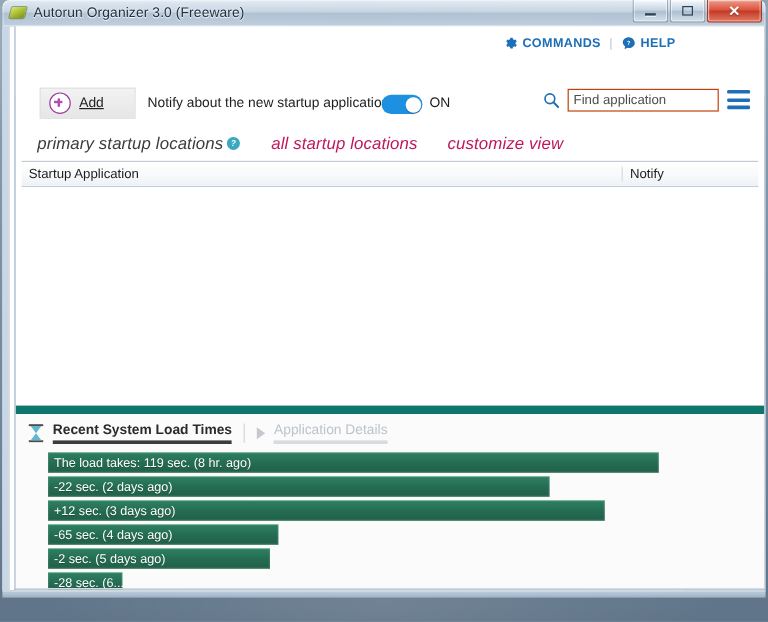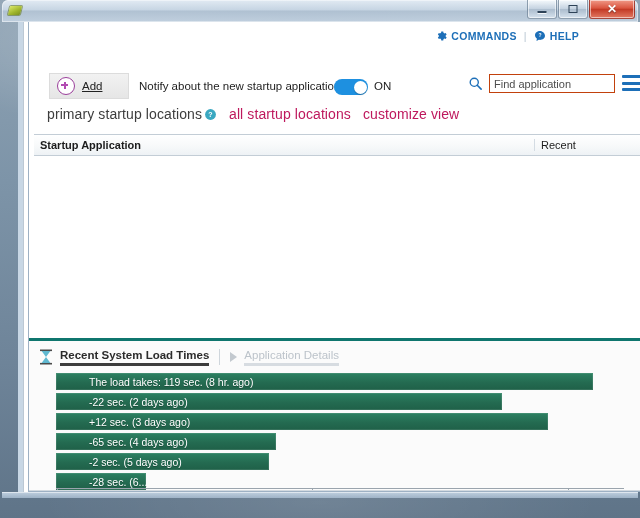--- a/index.html
+++ b/index.html
@@ -105,21 +105,21 @@
     background: linear-gradient(180deg, #f09a88 0%, #da5540 45%, #c33a26 52%, #e27a63 100%);
   }
   .wbtn .g { position: absolute; left: 50%; top: 50%; transform: translate(-50%,-50%); }
   .g.min { width: 9px; height: 2px; background: #2d4257; box-shadow: 0 1px 0 rgba(255,255,255,.8); margin-top: 3px;}
   .g.max { width: 9px; height: 8px; border: 1.5px solid #2d4257; box-sizing: border-box; }
   .g.cls { color: #fff; font-size: 12px; font-weight: bold; line-height: 1; text-shadow: 0 1px 1px rgba(0,0,0,.4); }
 
   
   .client {
     position: absolute;
-    left: 16px; top: 22px;
+    left: 0; top: 22px;
     width: 566px;
     height: 470px;
     background: #ffffff;
     box-sizing: border-box;
     border-left: 5px solid rgba(190,208,224,.85);
     border-right: 5px solid rgba(190,208,224,.85);
     box-shadow: inset 1px 0 0 rgba(120,145,170,.5), inset -1px 0 0 rgba(120,145,170,.5);
   }
   .inner {
     position: absolute;
@@ -246,24 +246,25 @@
     cursor: pointer;
   }
   .hamburger span { display: block; height: 3px; background: #1d6fb8; border-radius: 1px; }
 
   
   .tabs {
     position: absolute;
     left: 0; top: 84px;
     width: 624px; height: 26px;
     display: flex;
-    align-items: flex-start;
+    align-items: center;
     padding-left: 18px;
     box-sizing: border-box;
-    gap: 0;
+    gap: 13px;
+    font-style: italic;
   }
   .tab {
     font-size: 14px;
     color: #3d3d3d;
     letter-spacing: .1px;
     white-space: nowrap;
     cursor: pointer;
   }
   .tab.dim { color: #be185d; margin-left: 12px; }
   .qmark {
@@ -280,37 +281,37 @@
     width: 614px; height: 22px;
     background: linear-gradient(180deg, #ffffff 0%, #f7f9fa 55%, #eef2f5 100%);
     border-top: 1px solid #c3cdd6;
     border-bottom: 1px solid #c3cdd6;
     box-sizing: border-box;
     display: flex;
     align-items: center;
     font-size: 11px;
     color: #1c1c1c;
   }
-  .col1 { width: 500px; padding-left: 6px; box-sizing: border-box; font-weight: bold; }
+  .col1 { width: 500px; padding-left: 6px; box-sizing: border-box; }
   .col2 { width: 113px; padding-left: 6px; box-sizing: border-box; border-left: 1px solid #d4dce3; }
 
   .listbody {
     position: absolute;
     left: 5px; top: 134px;
     width: 614px; height: 180px;
     background: #fff;
   }
 
   
   .dock {
     position: absolute;
     left: 0; top: 316px;
     width: 624px; height: 152px;
     background: #fbfbfb;
-    border-top: 3px solid #0f766e;
+    border-top: 7px solid #0f766e;
     box-sizing: border-box;
   }
   .docktabs {
     position: absolute;
     left: 0; top: 4px;
     width: 624px; height: 24px;
     display: flex;
     align-items: center;
     padding-left: 10px;
     box-sizing: border-box;
@@ -352,21 +353,20 @@
     width: 568px; height: 110px;
   }
   .bar {
     position: absolute;
     height: 17px;
     background: linear-gradient(180deg, #2d8162 0%, #246b51 55%, #1f6048 100%);
     box-shadow: inset 0 0 0 1px rgba(255,255,255,.10);
     display: flex;
     align-items: center;
     cursor: default;
-    padding-left: 28px;
   }
   .bar span {
     color: #fff;
     font-size: 10.5px;
     padding-left: 5px;
     white-space: nowrap;
     text-shadow: 0 1px 0 rgba(0,0,0,.25);
   }
   .axis {
     position: absolute;
@@ -412,20 +412,21 @@
 <body>
 
 <div id="desktop"></div>
 
 <div id="window">
 
   <div class="titlebar">
     <div class="title-icon">
         <i></i>
       </div>
+    <div class="title-text">Autorun Organizer 3.0 (Freeware)</div>
     <div class="winbtns">
       <div class="wbtn">
           <span class="g min"></span>
         </div>
       <div class="wbtn">
           <span class="g max"></span>
         </div>
       <div class="wbtn close">
           <span class="g cls">✕</span>
         </div>
@@ -493,21 +494,21 @@
                 <circle cx="12" cy="12" r="10" fill="#3aa8c1"></circle>
                 <text x="12" y="16.5" font-size="13" font-family="Liberation Sans, sans-serif" font-weight="bold" fill="#ffffff" text-anchor="middle">?</text>
               </svg></span>
         </div>
         <div class="tab dim">all startup locations</div>
         <div class="tab dim">customize view</div>
       </div>
 
       <div class="listhdr">
         <div class="col1">Startup Application</div>
-        <div class="col2">Recent</div>
+        <div class="col2">Notify</div>
       </div>
       <div class="listbody"></div>
 
       <div class="dock">
 
         <div class="docktabs">
           <span class="hourglass">
             <svg viewBox="0 0 14 16" width="14" height="16">
               <rect x="1" y="0.5" width="12" height="1.6" fill="#4b4b4b"></rect>
               <rect x="1" y="13.9" width="12" height="1.6" fill="#4b4b4b"></rect>

